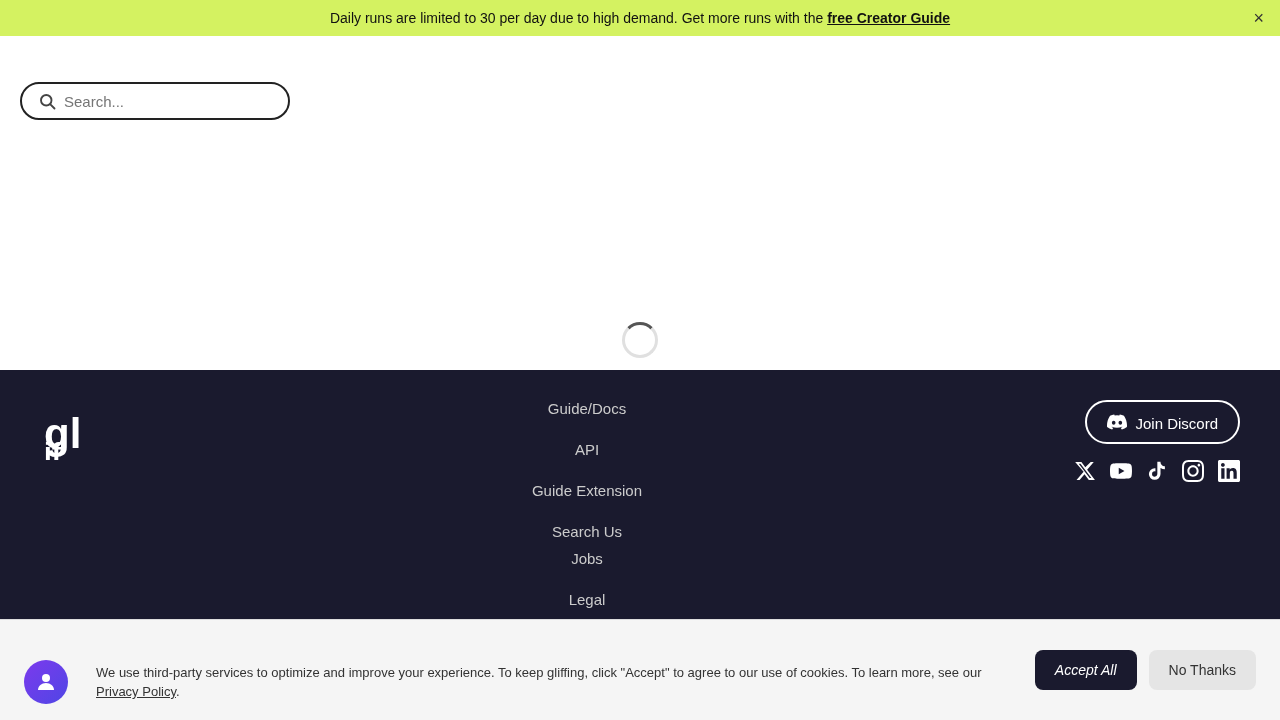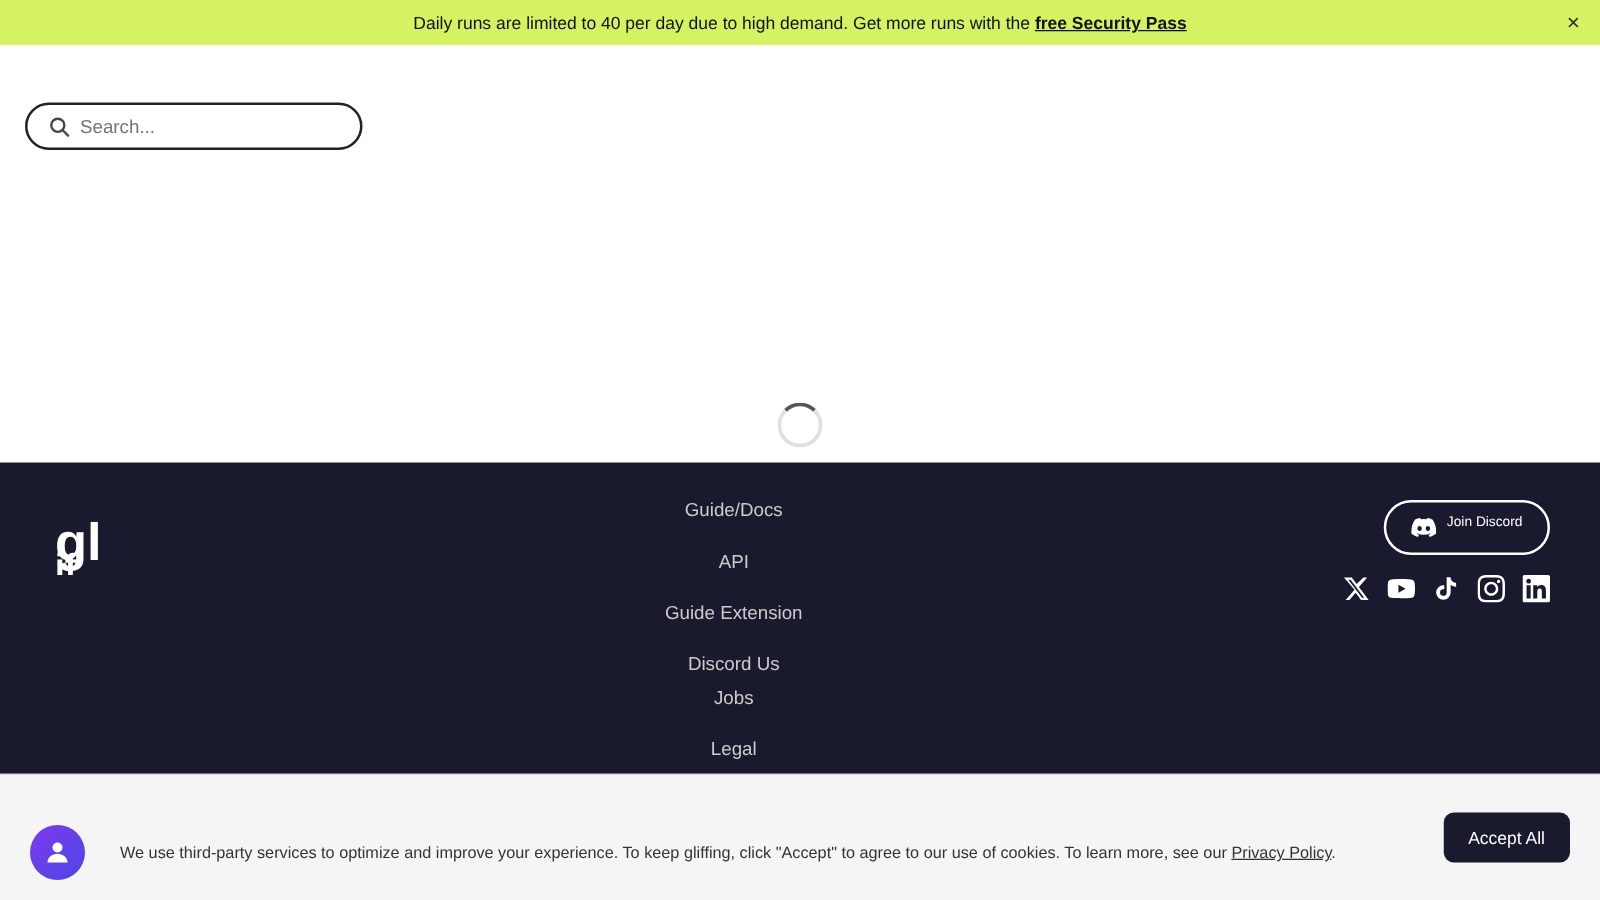--- a/index.html
+++ b/index.html
@@ -132,28 +132,28 @@
     }
     .footer-social {
       display: flex;
       align-items: center;
       gap: 16px;
       flex-direction: column;
       align-items: flex-end;
     }
     .join-discord-btn {
       display: flex;
-      align-items: flex-start;
+      align-items: flex-end;
       gap: 8px;
       background: #1a1a2e;
       border: 2px solid #fff;
       border-radius: 30px;
       color: #fff;
       padding: 10px 20px;
-      font-size: 11px;
+      font-size: 15px;
       cursor: pointer;
       font-weight: 500;
     }
     .social-icons {
       display: flex;
       gap: 14px;
       align-items: center;
     }
     .social-icon {
       color: #fff;
@@ -214,37 +214,38 @@
     }
     .btn-accept {
       background: #1a1a2e;
       color: #fff;
       border: none;
       border-radius: 8px;
       padding: 12px 20px;
       font-size: 14px;
       font-weight: 500;
       cursor: pointer;
+      font-style: italic;
     }
     .btn-no-thanks {
       background: #e5e5e5;
       color: #333;
       border: none;
       border-radius: 8px;
       padding: 12px 20px;
       font-size: 14px;
       font-weight: 500;
       cursor: pointer;
     }
   </style>
 </head>
 <body>
 
 <div class="top-banner">
-  <span>Daily runs are limited to 40 per day due to high demand. Get more runs with the </span><a>free Security Pass</a>
+  <span>Daily runs are limited to 30 per day due to high demand. Get more runs with the </span><a>free Creator Guide</a>
   <button class="banner-close">×</button>
 </div>
 
 <div class="main-header">
   <div class="search-bar">
     <svg class="search-icon-svg" viewBox="0 0 24 24" fill="none" stroke="#444" stroke-width="2.5" stroke-linecap="round" stroke-linejoin="round">
       <circle cx="11" cy="11" r="7"></circle>
       <line x1="16.5" y1="16.5" x2="22" y2="22"></line>
     </svg>
     <input type="text" placeholder="Search..." style="">
@@ -265,21 +266,21 @@
         <text x="4" y="48" font-size="42" font-weight="900" fill="white" font-family="Arial Black, sans-serif">gl</text>
         <text x="4" y="62" font-size="28" font-weight="900" fill="white" font-family="Arial Black, sans-serif">if</text>
       </svg>
     </div>
 
     <div class="footer-nav">
       <div class="footer-nav-row">
         <a>Guide/Docs</a>
         <a>API</a>
         <a>Guide Extension</a>
-        <a>Discord Us</a>
+        <a>Search Us</a>
       </div>
       <div class="footer-nav-row">
         <a>Jobs</a>
         <a>Legal</a>
         <a>Privacy Policy</a>
         <a>Security</a>
       </div>
     </div>
 
     <div class="footer-social">
@@ -332,14 +333,15 @@
         <circle cx="12" cy="8" r="4"></circle>
         <path d="M4 20c0-4 3.6-7 8-7s8 3 8 7"></path>
       </svg>
     </div>
     <p class="cookie-text">
       We use third-party services to optimize and improve your experience. To keep gliffing, click "Accept" to agree to our use of cookies. To learn more, see our <a>Privacy Policy</a>.
     </p>
   </div>
   <div class="cookie-buttons">
     <button class="btn-accept">Accept All</button>
+    <button class="btn-no-thanks">No Thanks</button>
   </div>
 </div>
 
 </body></html>

